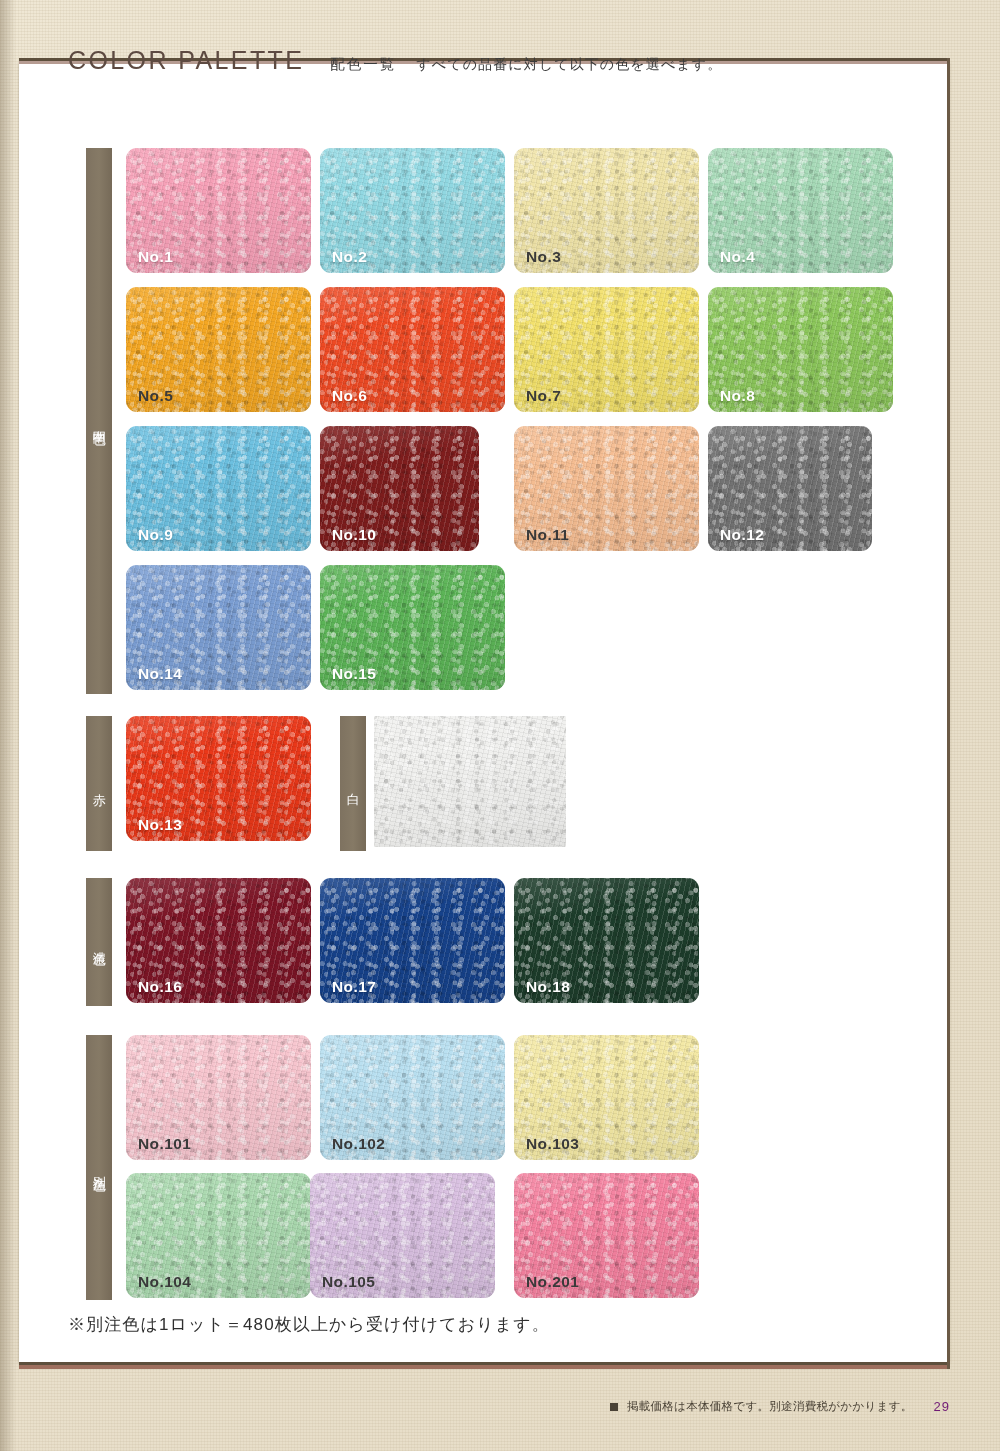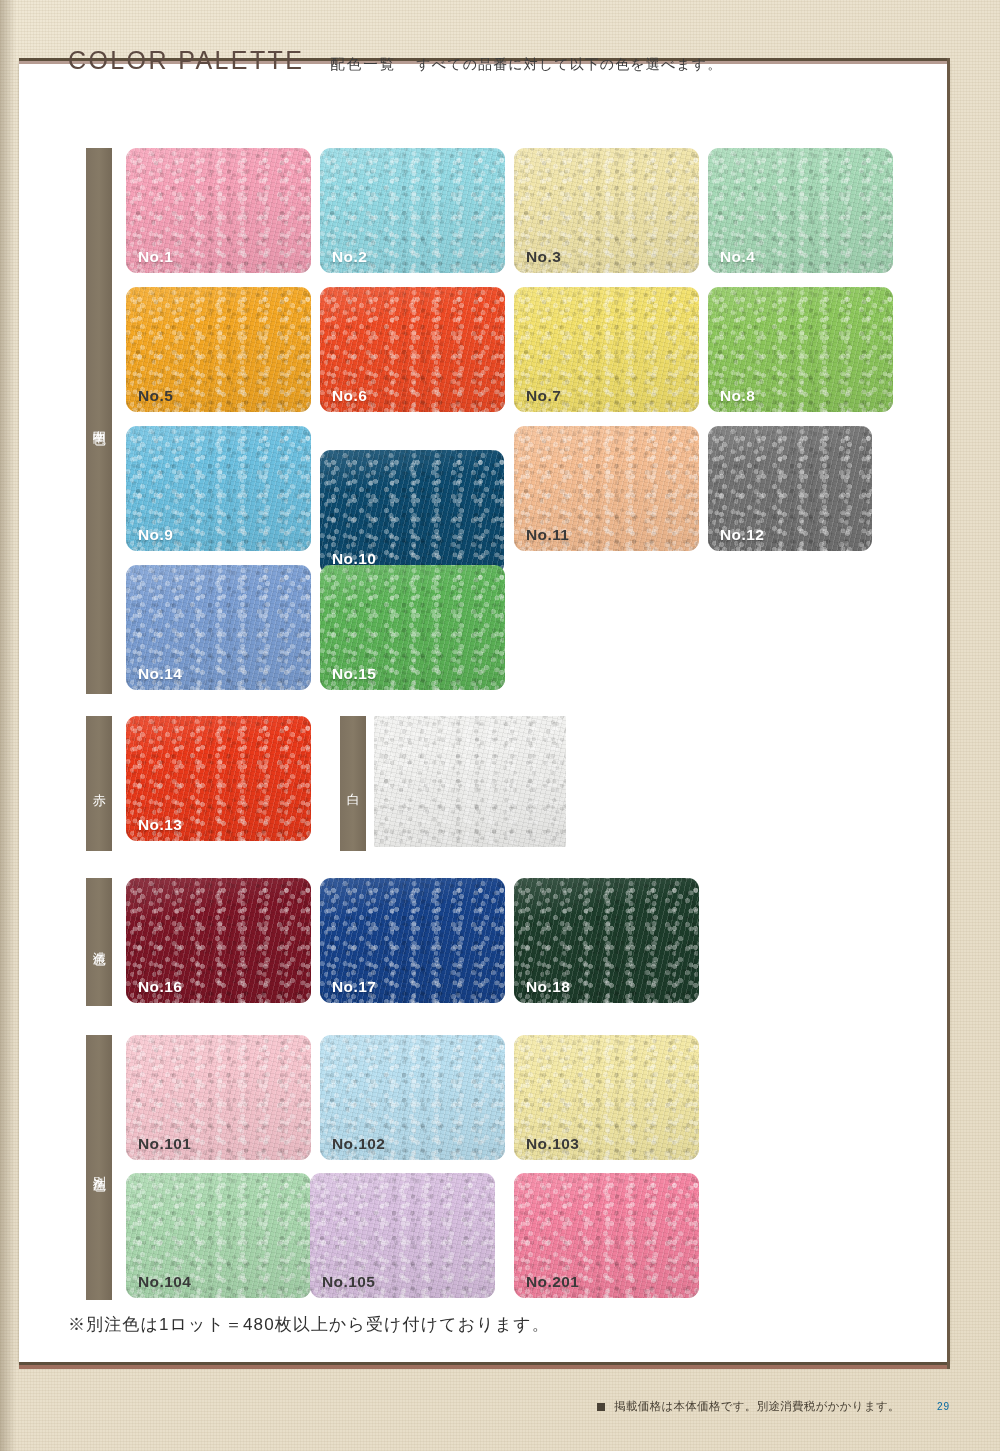--- a/index.html
+++ b/index.html
@@ -171,23 +171,23 @@
     font-size: 11.5px;
     color: #4a4236;
     letter-spacing: 0.3px;
   }
   #footer-marker {
     width: 8px; height: 8px;
     background: #4a4236;
     display: inline-block;
   }
   #page-number {
-    font-size: 10px;
-    color: #0369a1;
-    margin-left: 28px;
+    font-size: 13px;
+    color: #701a75;
+    margin-left: 12px;
     letter-spacing: 1px;
   }
 </style>
 </head>
 <body>
 
 <div id="page-surround"></div>
 <div id="surround-shadow-left"></div>
 
 <div id="page"></div>
@@ -254,21 +254,21 @@
       <div class="terry2"></div>
       <div class="terry-shade"></div>
       <span class="swatch-label light">No.8</span>
     </div>
     <div class="swatch" style="left: 126px; top: 426px; width: 185px; height: 125px; background: rgb(108, 192, 224);">
       <div class="terry"></div>
       <div class="terry2"></div>
       <div class="terry-shade"></div>
       <span class="swatch-label light">No.9</span>
     </div>
-    <div class="swatch" style="left: 320px; top: 426px; width: 184px; height: 125px; background: #0c4a6e; margin-top: 24px;">
+    <div class="swatch" style="left: 320px; top: 426px; width: 159px; height: 125px; background: #7f1d1d;">
       <div class="terry"></div>
       <div class="terry2"></div>
       <div class="terry-shade"></div>
       <span class="swatch-label light">No.10</span>
     </div>
     <div class="swatch" style="left: 514px; top: 426px; width: 185px; height: 125px; background: rgb(245, 189, 146);">
       <div class="terry"></div>
       <div class="terry2"></div>
       <div class="terry-shade"></div>
       <span class="swatch-label dark">No.11</span>

